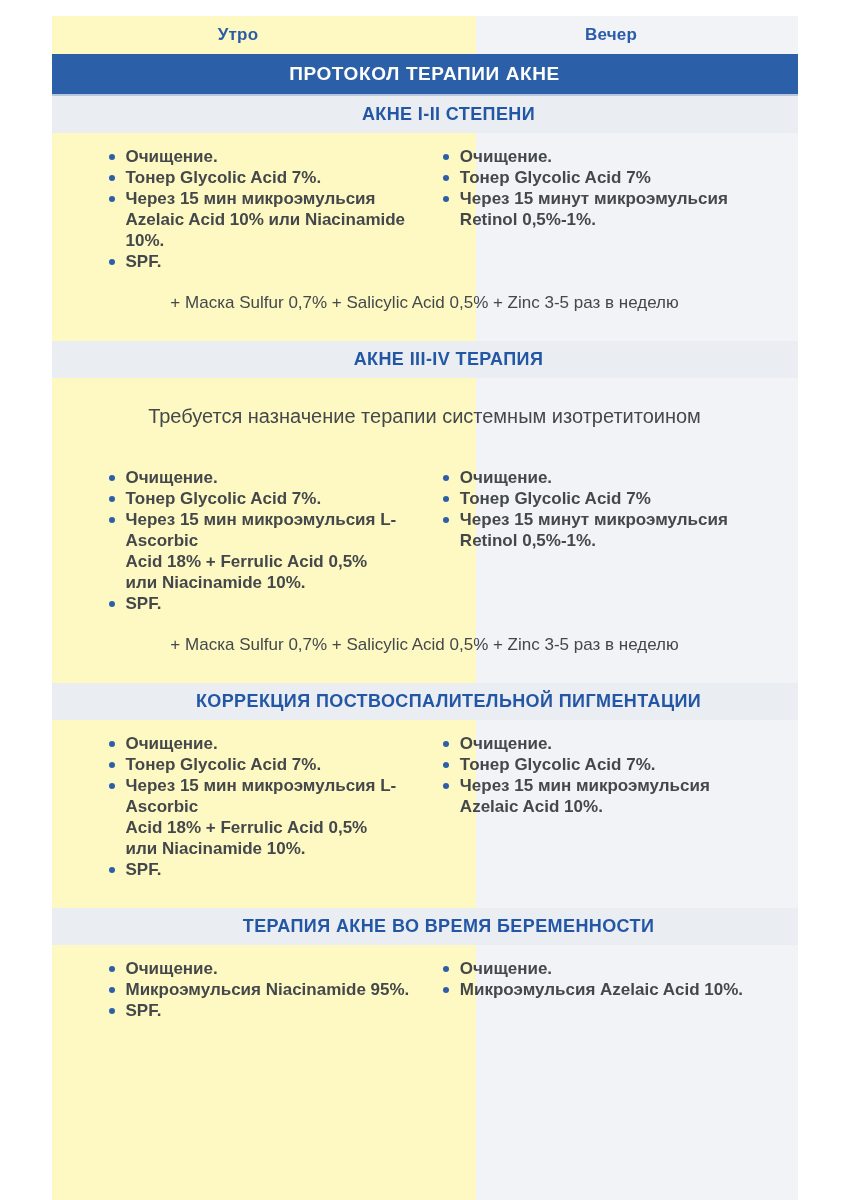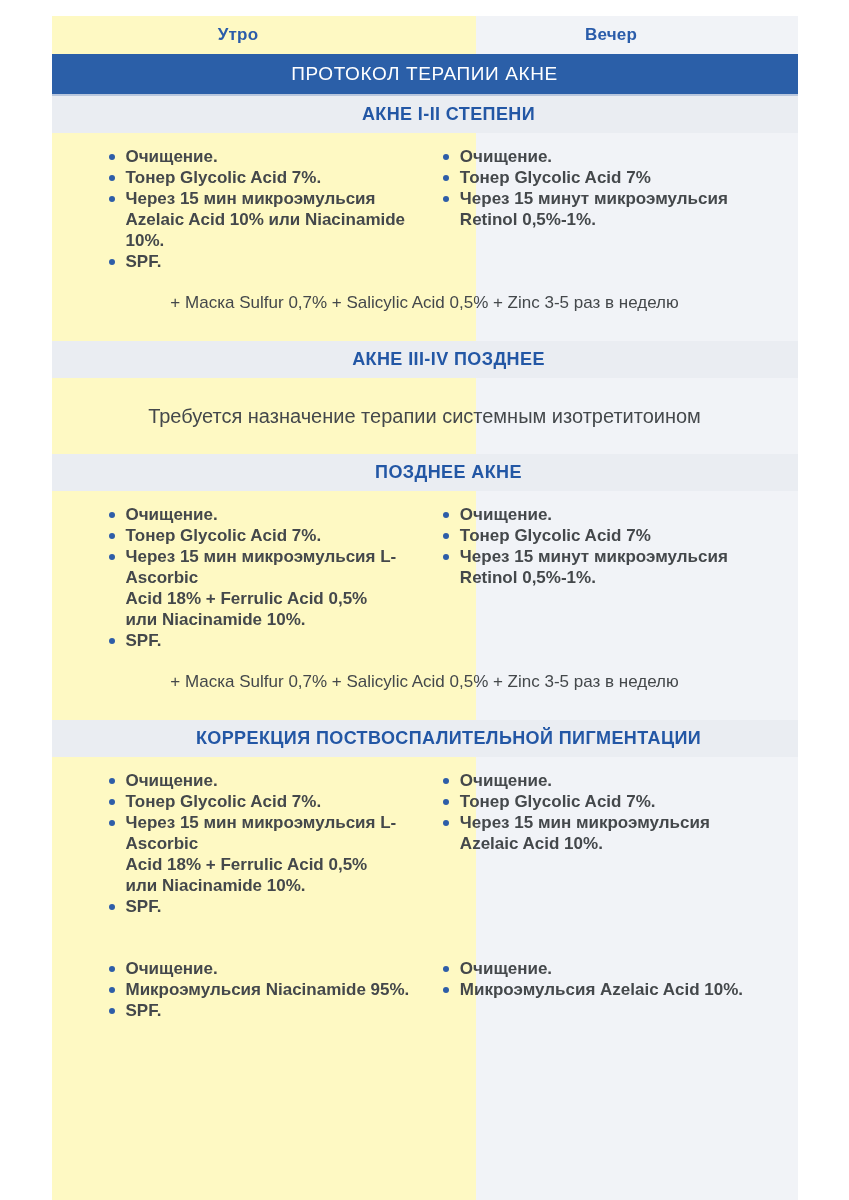--- a/index.html
+++ b/index.html
@@ -20,21 +20,21 @@
 
   .col-headers { display:flex; height:38px; }
   .col-header {
     flex:1; display:flex; align-items:center; justify-content:center;
     font-size:17px; font-weight:bold; color:#2a5caa; letter-spacing:0.2px;
   }
 
   .title-band {
     height:40px; background:#2b5fa8; border-bottom:2px solid #b9c7dd;
     display:flex; align-items:center; justify-content:center;
-    color:#ffffff; font-size:19px; font-weight:normal; letter-spacing:0.6px;
+    color:#ffffff; font-size:19px; font-weight:bold; letter-spacing:0.6px;
   }
 
   .band {
     height:37px; margin:0; background:#eaedf2;
     display:flex; align-items:center; justify-content:center;
     color:#2357a5; font-size:18px; font-weight:bold; letter-spacing:0.4px;padding-left:48px;
   }
 
   section { padding-bottom:28px; }
   section.no-pad { padding-bottom:0; }
@@ -98,28 +98,27 @@
             <li>Очищение.</li>
             <li>Тонер Glycolic Acid 7%</li>
             <li>Через 15 минут микроэмульсия
 Retinol 0,5%-1%.</li>
           </ul>
       </div>
       <p class="footnote">+ Маска Sulfur 0,7% + Salicylic Acid 0,5% + Zinc 3-5 раз в неделю</p>
     </section>
 
     <section class="no-pad">
-      <h2 class="band">АКНЕ III-IV ПОЗДНЕЕ</h2>
+      <h2 class="band">АКНЕ III-IV ТЕРАПИЯ</h2>
       <div class="note-area">
         <p class="note">Требуется назначение терапии системным изотретитоином</p>
       </div>
     </section>
 
     <section>
-      <h2 class="band">ПОЗДНЕЕ АКНЕ</h2>
       <div class="two-col">
         <ul class="list morning">
             <li>Очищение.</li>
             <li>Тонер Glycolic Acid 7%.</li>
             <li>Через 15 мин микроэмульсия L-Ascorbic
 Acid 18% + Ferrulic Acid 0,5%
 или Niacinamide 10%.</li>
             <li>SPF.</li>
           </ul>
         <ul class="list evening">
@@ -146,20 +145,21 @@
         <ul class="list evening">
             <li>Очищение.</li>
             <li>Тонер Glycolic Acid 7%.</li>
             <li>Через 15 мин микроэмульсия
 Azelaic Acid 10%.</li>
           </ul>
       </div>
     </section>
 
     <section>
+      <h2 class="band">ТЕРАПИЯ АКНЕ ВО ВРЕМЯ БЕРЕМЕННОСТИ</h2>
       <div class="two-col">
         <ul class="list morning">
             <li>Очищение.</li>
             <li>Микроэмульсия Niacinamide 95%.</li>
             <li>SPF.</li>
           </ul>
         <ul class="list evening">
             <li>Очищение.</li>
             <li>Микроэмульсия Azelaic Acid 10%.</li>
           </ul>

